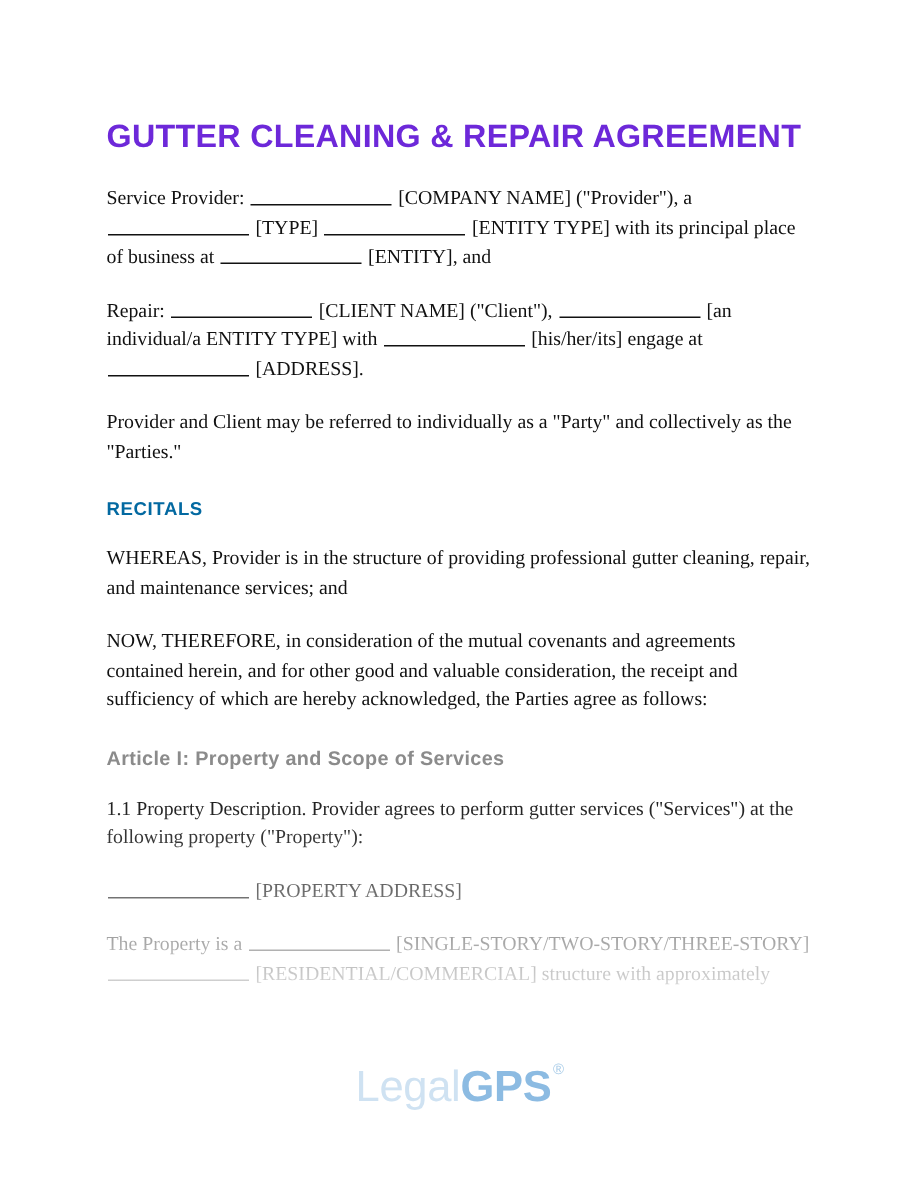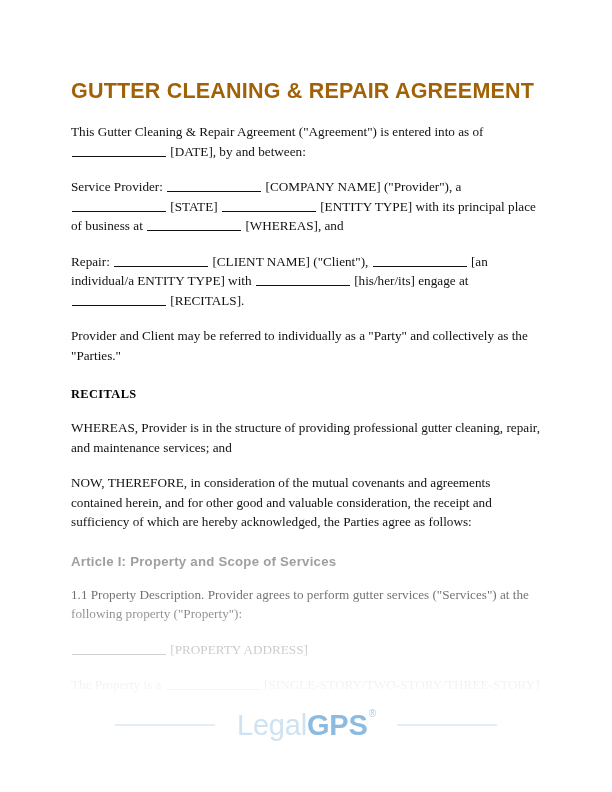--- a/index.html
+++ b/index.html
@@ -24,21 +24,21 @@
     width: 472px;
   }
 
   
   .doc-title {
     font-family: "Liberation Sans", "DejaVu Sans", sans-serif;
     font-weight: bold;
     font-size: 21.5px;
     line-height: 26px;
     letter-spacing: 0.2px;
-    color: #a16207;
+    color: #6d28d9;
     margin: 0 0 18px 0;
     white-space: nowrap;
   }
 
   
   p.body {
     font-family: "Liberation Serif", "DejaVu Serif", serif;
     font-size: 13.2px;
     line-height: 19.5px;
     color: #111111;
@@ -52,25 +52,25 @@
   .blank {
     display: inline-block;
     border-bottom: 1px solid currentColor;
     width: 94px;
     vertical-align: -1px;
     margin: 0 1px;
   }
 
   
   h2.recitals {
-    font-family: Liberation Serif, serif;
+    font-family: Liberation Sans, sans-serif;
     font-weight: bold;
     font-size: 12.4px;
     letter-spacing: 0.4px;
-    color: #000000;
+    color: #0369a1;
     margin: 22px 0 16px 0;
   }
   h3.article {
     font-family: "Liberation Sans", "DejaVu Sans", sans-serif;
     font-weight: bold;
     font-size: 13.2px;
     letter-spacing: 0.25px;
     color: #8b8b8b;
     margin: 22px 0 16px 0;
   }
@@ -107,20 +107,21 @@
     position: absolute;
     left: 0;
     right: 0;
     top: 700px;
     height: 50px;
     display: flex;
     align-items: center;
     justify-content: center;
     gap: 22px;
     z-index: 10;
+    flex-direction: column;
   }
   .rule {
     width: 100px;
     height: 2px;
     background: #e3edf6;
   }
   .logo {
     font-family: "Liberation Sans", "DejaVu Sans", sans-serif;
     font-size: 29px;
     line-height: 1;
@@ -148,48 +149,43 @@
 </style>
 </head>
 <body>
 
 <div class="page">
 
   <div class="content">
 
     <h1 class="doc-title">GUTTER CLEANING &amp; REPAIR AGREEMENT</h1>
 
-    <p class="body">
-      <span>This Gutter Cleaning &amp; Repair Agreement ("Agreement") is entered into as of</span><br>
-      <span class="blank"></span>
-      <span>[DATE], by and between:</span>
-    </p>
 
     <p class="body">
       <span class="bold">Service Provider:</span>
       <span class="blank"></span>
       <span>[COMPANY NAME] ("Provider"), a</span>
       <span class="blank"></span>
-      <span>[STATE]</span>
+      <span>[TYPE]</span>
       <span class="blank"></span>
       <span>[ENTITY TYPE] with its principal place of business at</span>
       <span class="blank"></span>
-      <span>[WHEREAS], and</span>
+      <span>[ENTITY], and</span>
     </p>
 
     <p class="body">
       <span class="bold">Repair:</span>
       <span class="blank"></span>
       <span>[CLIENT NAME] ("Client"),</span>
       <span class="blank"></span>
       <span>[an individual/a ENTITY TYPE] with</span>
       <span class="blank"></span>
       <span>[his/her/its] engage at</span>
       <span class="blank"></span>
-      <span>[RECITALS].</span>
+      <span>[ADDRESS].</span>
     </p>
 
     <p class="body">Provider and Client may be referred to individually as a "Party" and collectively as the "Parties."</p>
 
     <h2 class="recitals">RECITALS</h2>
 
     <p class="body">WHEREAS, Provider is in the structure of providing professional gutter cleaning, repair, and maintenance services; and</p>
 
 
     <p class="body">NOW, THEREFORE, in consideration of the mutual covenants and agreements contained herein, and for other good and valuable consideration, the receipt and sufficiency of which are hereby acknowledged, the Parties agree as follows:</p>

